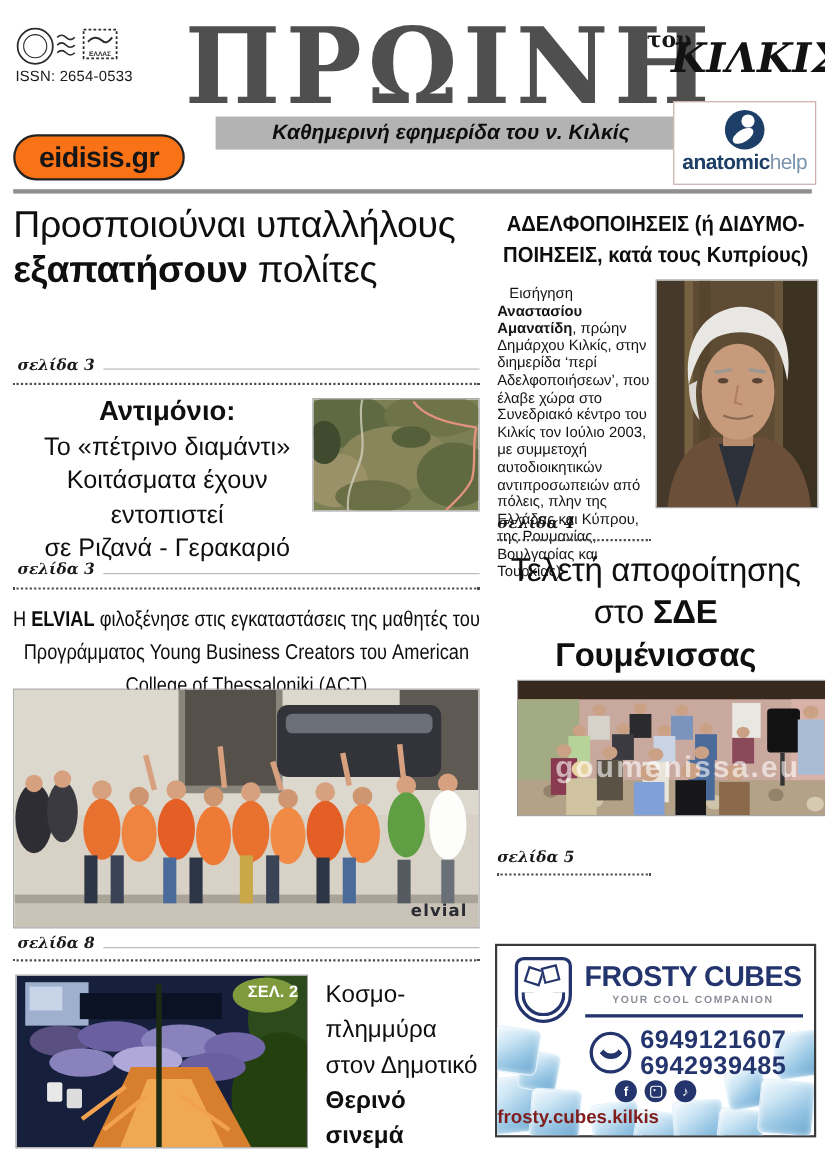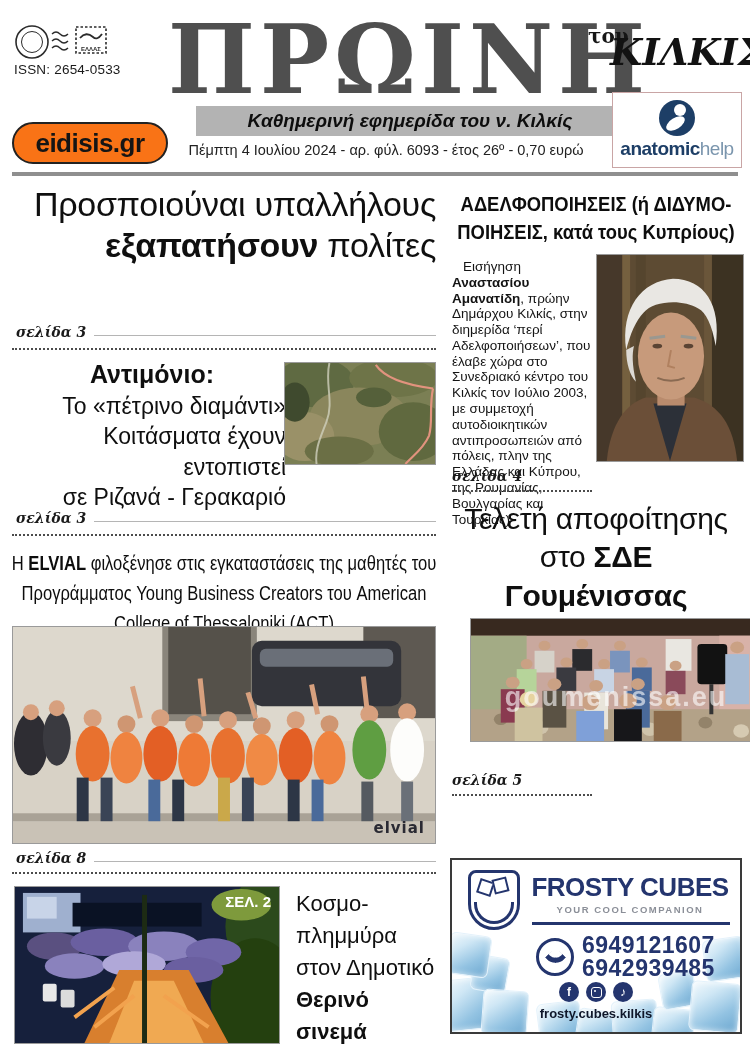--- a/index.html
+++ b/index.html
@@ -39,28 +39,28 @@
 
   
   .pref{font-family:"DejaVu Serif",serif;font-style:italic;font-weight:bold;font-size:14px;color:#1a1a1a;}
   .pref-row{display:flex;align-items:flex-end;gap:8px;}
   .pref-line{flex:1;border-bottom:1px solid #b5b5b5;margin-bottom:4px;}
   .dotrule{border-bottom:2px dotted #4c4c4c;height:0;}
   .photo{border:1px solid #9a9a9a;box-sizing:border-box;overflow:hidden;}
   .photo svg{display:block;width:100%;height:100%;}
 
   
-  .lead{left:12px;top:184px;width:424px;text-align:right;
+  .lead{left:12px;top:184px;width:424px;text-align:left;
         font-size:34px;line-height:1.2;color:#0f0f0f;letter-spacing:-.3px;}
   .lead b{font-weight:bold;}
   .pr3a{left:16px;top:324px;width:420px;}
   .dot3a{left:12px;top:348px;width:424px;}
   .antimony{left:18px;top:360px;width:268px;text-align:center;color:#0f0f0f;}
   .antimony .t{font-size:25px;font-weight:bold;margin-bottom:2px;}
-  .antimony .ln{font-size:23px;line-height:1.32;text-align:right;}
+  .antimony .ln{font-size:23px;line-height:1.32;}
   .satellite{left:284px;top:362px;width:152px;height:103px;}
   .pr3b{left:16px;top:510px;width:420px;}
   .dot3b{left:12px;top:534px;width:424px;}
   .elvial-strip{left:-26px;top:548px;width:500px;text-align:center;font-size:19.5px;line-height:1.55;
         color:#0d0d0d;transform:scaleX(0.85);}
   .elvial-strip b{font-weight:bold;}
   .groupphoto{left:12px;top:626px;width:424px;height:218px;}
   .gp-mark{position:absolute;right:10px;bottom:6px;font-size:15px;font-weight:bold;
            letter-spacing:1px;color:#2a2a33;font-family:"DejaVu Sans",sans-serif;}
   .pr8{left:16px;top:850px;width:420px;}
@@ -109,22 +109,22 @@
       display:flex;align-items:center;justify-content:center;}
   .ph-glyph{width:15px;height:15px;border-left:5px solid #24356e;border-bottom:5px solid #24356e;
       border-bottom-left-radius:13px;transform:rotate(-45deg);box-sizing:border-box;}
   .ph-nums{font-size:23px;font-weight:bold;color:#24356e;line-height:1.02;letter-spacing:.5px;}
   .ad-social{position:absolute;left:0;right:0;top:122px;display:flex;justify-content:center;gap:7px;z-index:3;}
   .soc{width:20px;height:20px;border-radius:50%;background:#24356e;color:#fff;display:flex;
       align-items:center;justify-content:center;font-size:12px;font-weight:bold;position:relative;}
   .soc .ig-sq{width:9px;height:9px;border:1.5px solid #fff;border-radius:3px;position:relative;}
   .soc .ig-sq::after{content:"";position:absolute;width:2px;height:2px;background:#fff;border-radius:50%;
       left:2.8px;top:2.8px;}
-  .ad-handle{position:absolute;left:0;right:0;top:146px;text-align:center;font-size:13px;
-      font-weight:bold;color:#0f172a;z-index:3;}
+  .ad-handle{position:absolute;left:0;right:0;top:146px;font-size:17px;
+      font-weight:bold;color:#7f1d1d;z-index:3;}
   .cube{position:absolute;border:1px solid #e4f2fb;border-radius:6px;z-index:1;
       background:linear-gradient(145deg,#f4fafd 0%,#cfe7f5 30%,#93c3e2 65%,#6aa6cf 100%);
       box-shadow:inset 0 0 6px rgba(255,255,255,.8);}
 </style>
 </head>
 <body>
 
 <div class="page">
 
   <div class="abs stamps">
@@ -138,21 +138,20 @@
     </svg>
   </div>
   <div class="abs issn">ISSN: 2654-0533</div>
 
   <div class="abs masthead">ΠΡΩΙΝΗ</div>
   <div class="abs m-of">του</div>
   <div class="abs m-region">ΚΙΛΚΙΣ</div>
 
   <div class="abs graybar">Καθημερινή εφημερίδα του ν. Κιλκίς</div>
   <div class="abs sitepill">eidisis.gr</div>
-  <div class="abs dateline">Πέμπτη 4 Ιουλίου 2024 - αρ. φύλ. 6093 - έτος 26º - 0,70 ευρώ</div>
 
   <div class="abs sponsor">
     <div class="sp-circle"></div>
     <div class="sp-text"><span class="b">anatomic</span><span class="l">help</span></div>
   </div>
   <div class="abs hrule"></div>
 
   <div class="abs lead">
     <div>Προσποιούναι υπαλλήλους</div>
     <div><b>εξαπατήσουν</b><span> πολίτες</span></div>

